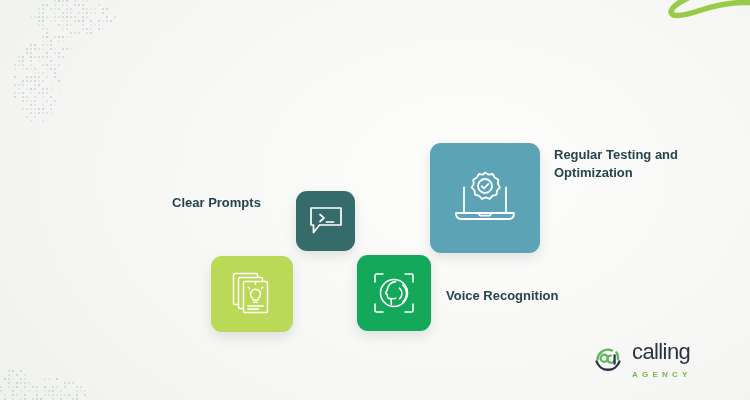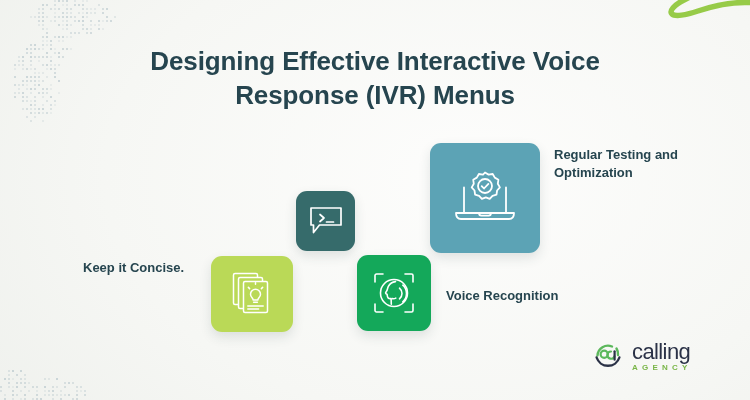--- a/index.html
+++ b/index.html
@@ -111,21 +111,21 @@
     color: #2b3247;
     line-height: 0.92;
     letter-spacing: -0.6px;
     font-weight: normal;
   }
   .logo-sub {
     font-size: 8px;
     color: #7ab648;
     letter-spacing: 4.2px;
     line-height: 1;
-    margin-top: 1px;
+    margin-top: 9px;
     font-weight: bold;
   }
 </style>
 </head>
 <body>
 
 <div id="slide">
 
   <div class="dotmap tl" id="dotmap-tl">
       <i style="left:52px;top:0px;opacity:0.43"></i>
@@ -434,21 +434,20 @@
       <i style="left:52px;top:68px;opacity:0.47"></i>
       <i style="left:60px;top:68px;opacity:0.71"></i>
       <i style="left:72px;top:68px;opacity:0.59"></i>
       <i style="left:76px;top:68px;opacity:0.72"></i>
     </div>
 
   <svg class="swoosh" viewBox="0 0 120 70">
     <path d="M118 18 C 96 10, 70 14, 48 26 C 38 31, 33 37, 36 40 C 39 43, 50 41, 62 37 C 80 31, 100 27, 119 29" fill="none" stroke="#97cb48" stroke-width="5.5" stroke-linecap="round"></path>
   </svg>
 
-  <div class="title">Designing Effective Interactive Voice Response (IVR) Menus</div>
 
   <div class="tile" id="tile-concise">
     <svg width="42" height="46" viewBox="0 0 42 46">
       <g fill="none" stroke="#ffffff" stroke-width="1.5" stroke-linejoin="round" stroke-linecap="round">
         <rect x="2.5" y="2.5" width="24" height="31" rx="1.5"></rect>
         <rect x="7.5" y="6.5" width="24" height="31" rx="1.5" fill="#bad957"></rect>
         <rect x="12.5" y="10.5" width="24" height="31" rx="1.5" fill="#bad957"></rect>
         <path d="M24.5 18.2 a5 5 0 0 0-5 5 c0 2 1.1 3.1 1.9 4 .5.6.7 1 .7 1.7h4.8c0-.7.2-1.1.7-1.7.8-.9 1.9-2 1.9-4 a5 5 0 0 0-5-5z"></path>
         <path d="M22.6 31.3h3.8"></path>
         <path d="M24.5 13.3v-1.6M18.6 17.6l-1.2-1.2M30.4 17.6l1.2-1.2"></path>
@@ -489,21 +488,21 @@
         <path d="M11 18.5V44h42V18.5"></path>
         <path d="M3 44h58c0 4-2 6-5 6H8c-3 0-5-2-5-6z"></path>
         <path d="M26 44h12c0 1.6-1 2.6-2.4 2.6h-7.2C27 46.6 26 45.6 26 44z" fill="#5ca3b5"></path>
         <path d="M32 3.5l3.6 2.1 4.1-.6 2.1 3.6 3.6 2.1-.6 4.1 2.1 3.6-2.8 3.1-.6 4.1-4 1.2-2.8 3.1-3.9-1.5-3.9 1.5-2.8-3.1-4-1.2-.6-4.1-2.8-3.1 2.1-3.6-.6-4.1 3.6-2.1 2.1-3.6 4.1.6z" fill="#5ca3b5"></path>
         <circle cx="32" cy="17" r="7" fill="#5ca3b5"></circle>
         <path d="M28.7 17.1l2.3 2.4 4.4-4.6"></path>
       </g>
     </svg>
   </div>
 
-  <div class="label" id="label-concise">Keep it Concise.</div>
+  <div class="label" id="label-prompts">Clear Prompts</div>
   <div class="label" id="label-testing">Regular Testing and Optimization</div>
   <div class="label" id="label-voice">Voice Recognition</div>
 
   <div class="logo">
     <svg width="34" height="30" viewBox="0 0 34 30">
       <path d="M20 4.5 A10.5 10.5 0 0 0 5.5 13.5" fill="none" stroke="#5cb85c" stroke-width="2.4" stroke-linecap="round"></path>
       <path d="M24.5 6.5 A10 10 0 0 1 26 13" fill="none" stroke="#5cb85c" stroke-width="2.4" stroke-linecap="round"></path>
       <circle cx="12.2" cy="12.2" r="3.6" fill="none" stroke="#5cb85c" stroke-width="2.2"></circle>
       <path d="M19 9.5 a3.6 3.6 0 1 0 3.4 4.8" fill="none" stroke="#5cb85c" stroke-width="2.2" stroke-linecap="round"></path>
       <path d="M22.6 9.3 v8.4" stroke="#2b3247" stroke-width="2.2" stroke-linecap="round"></path>

